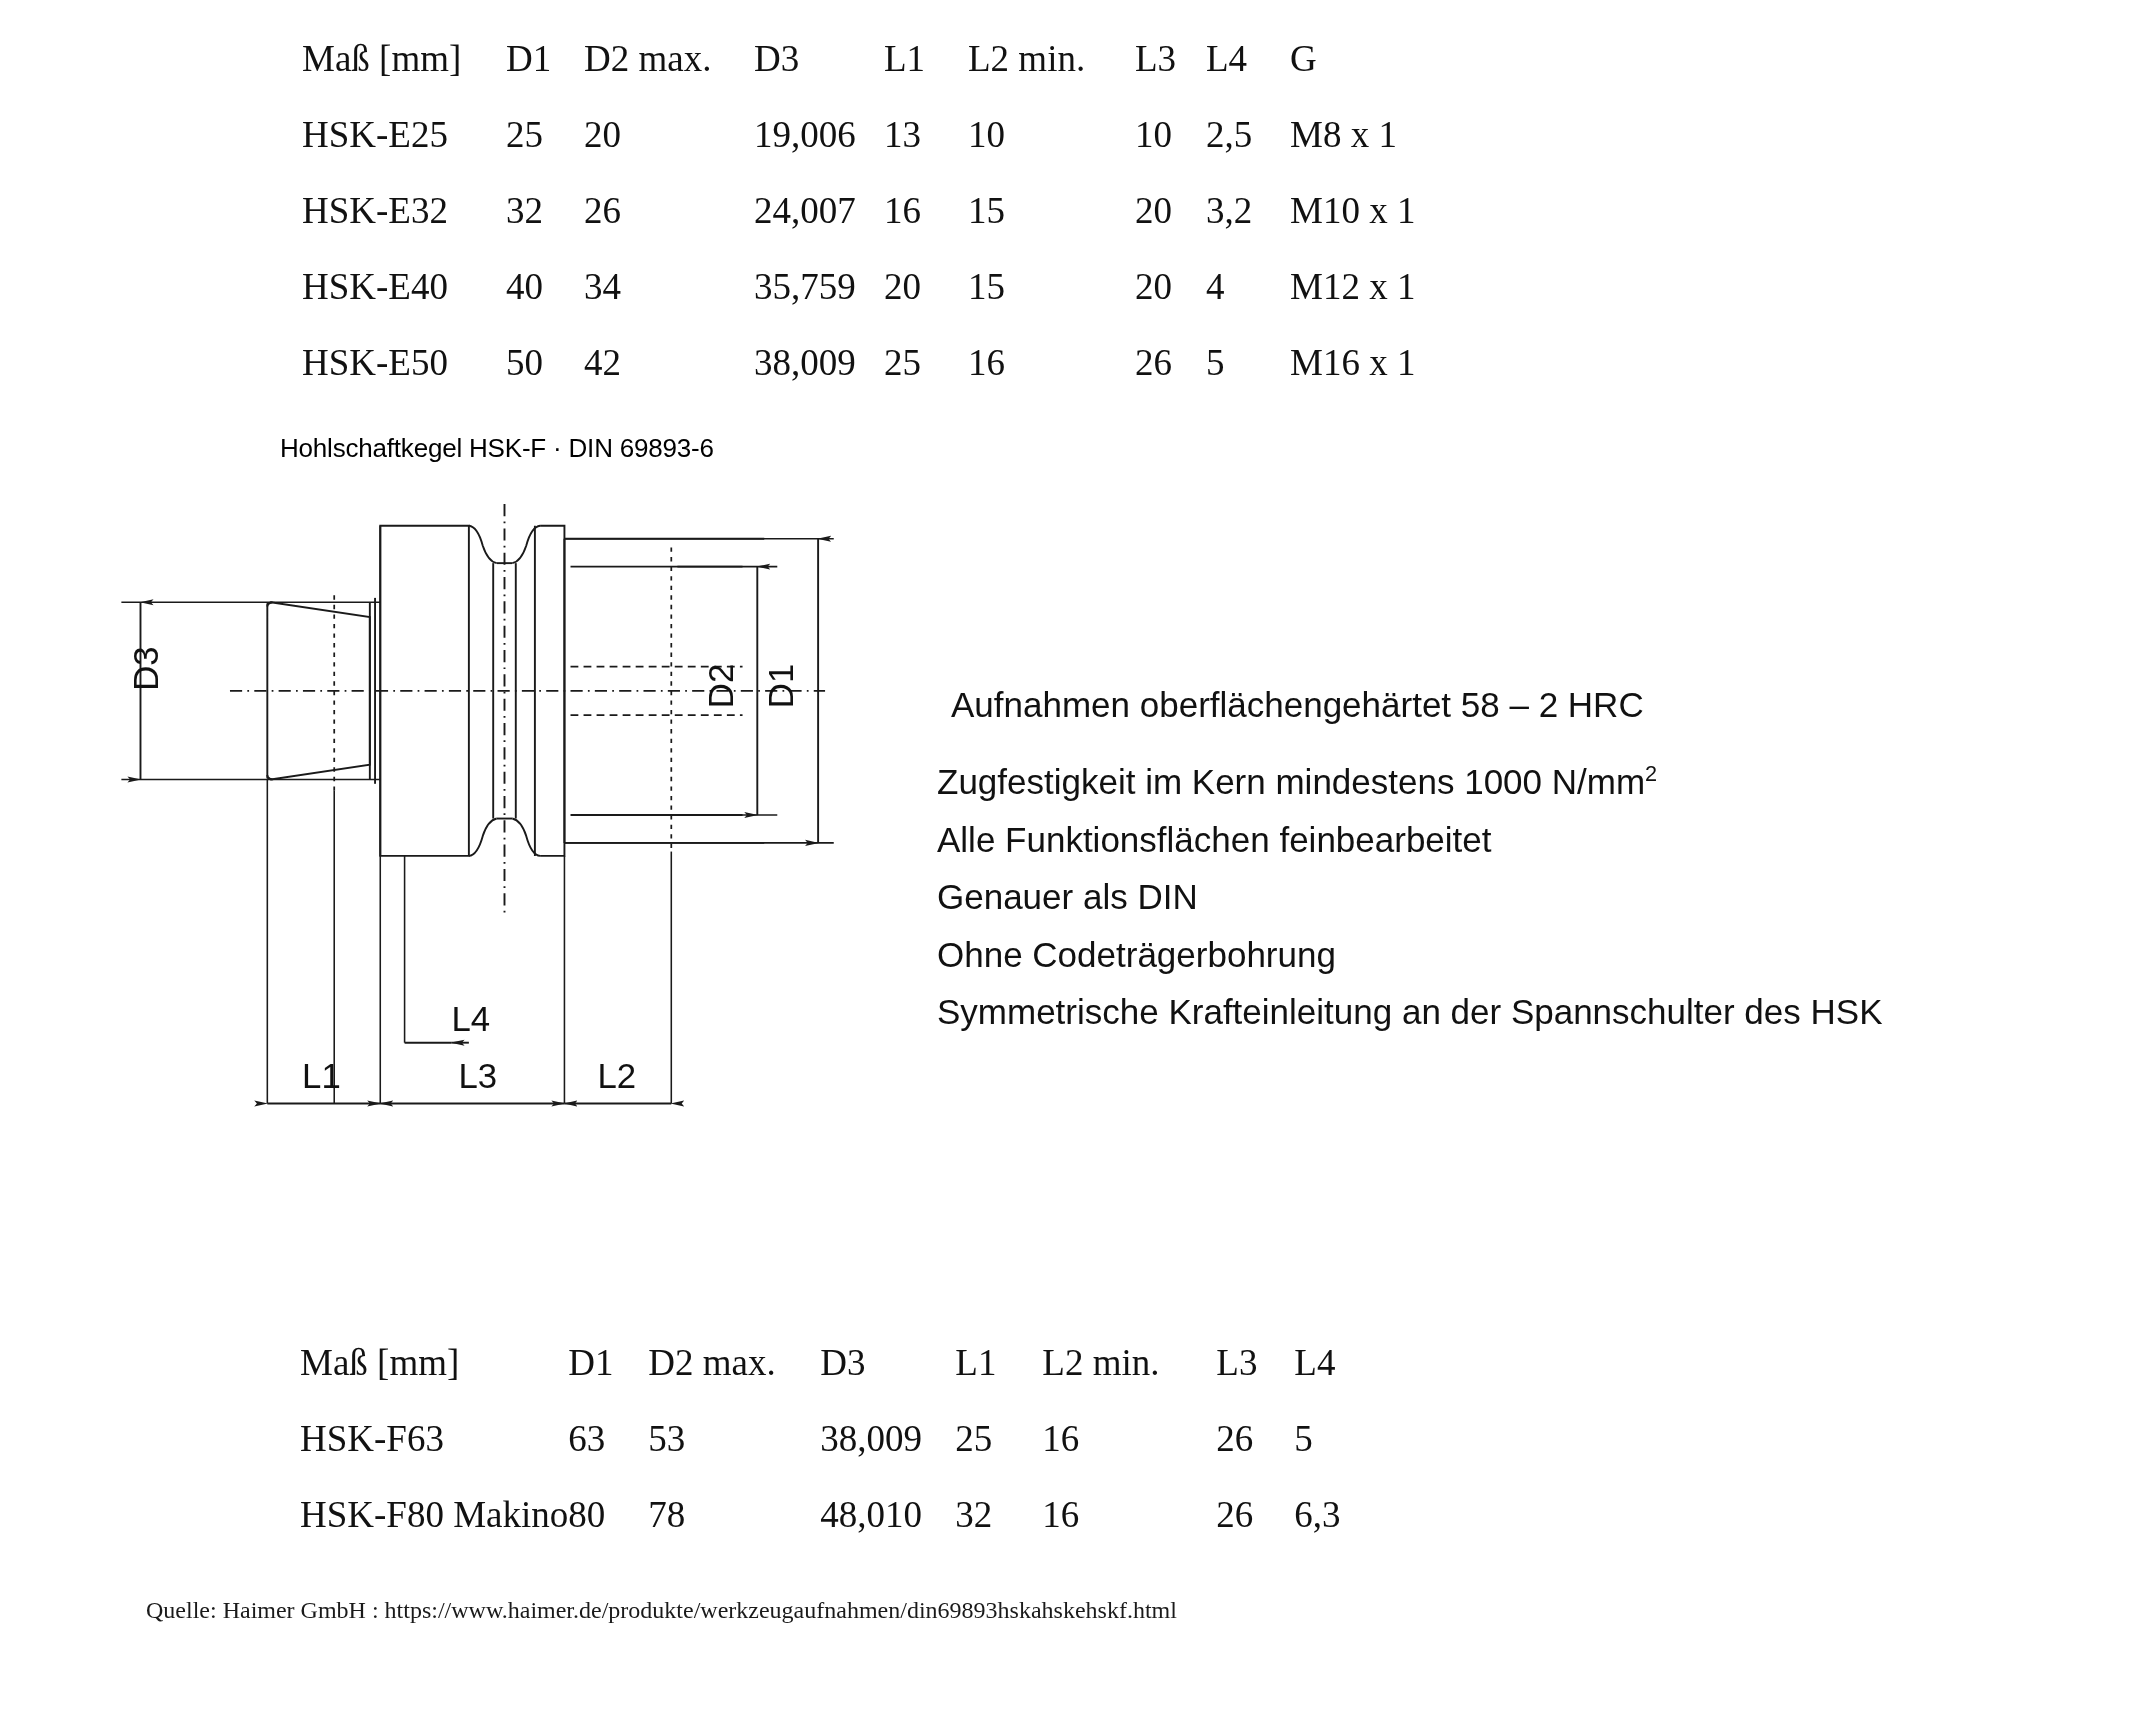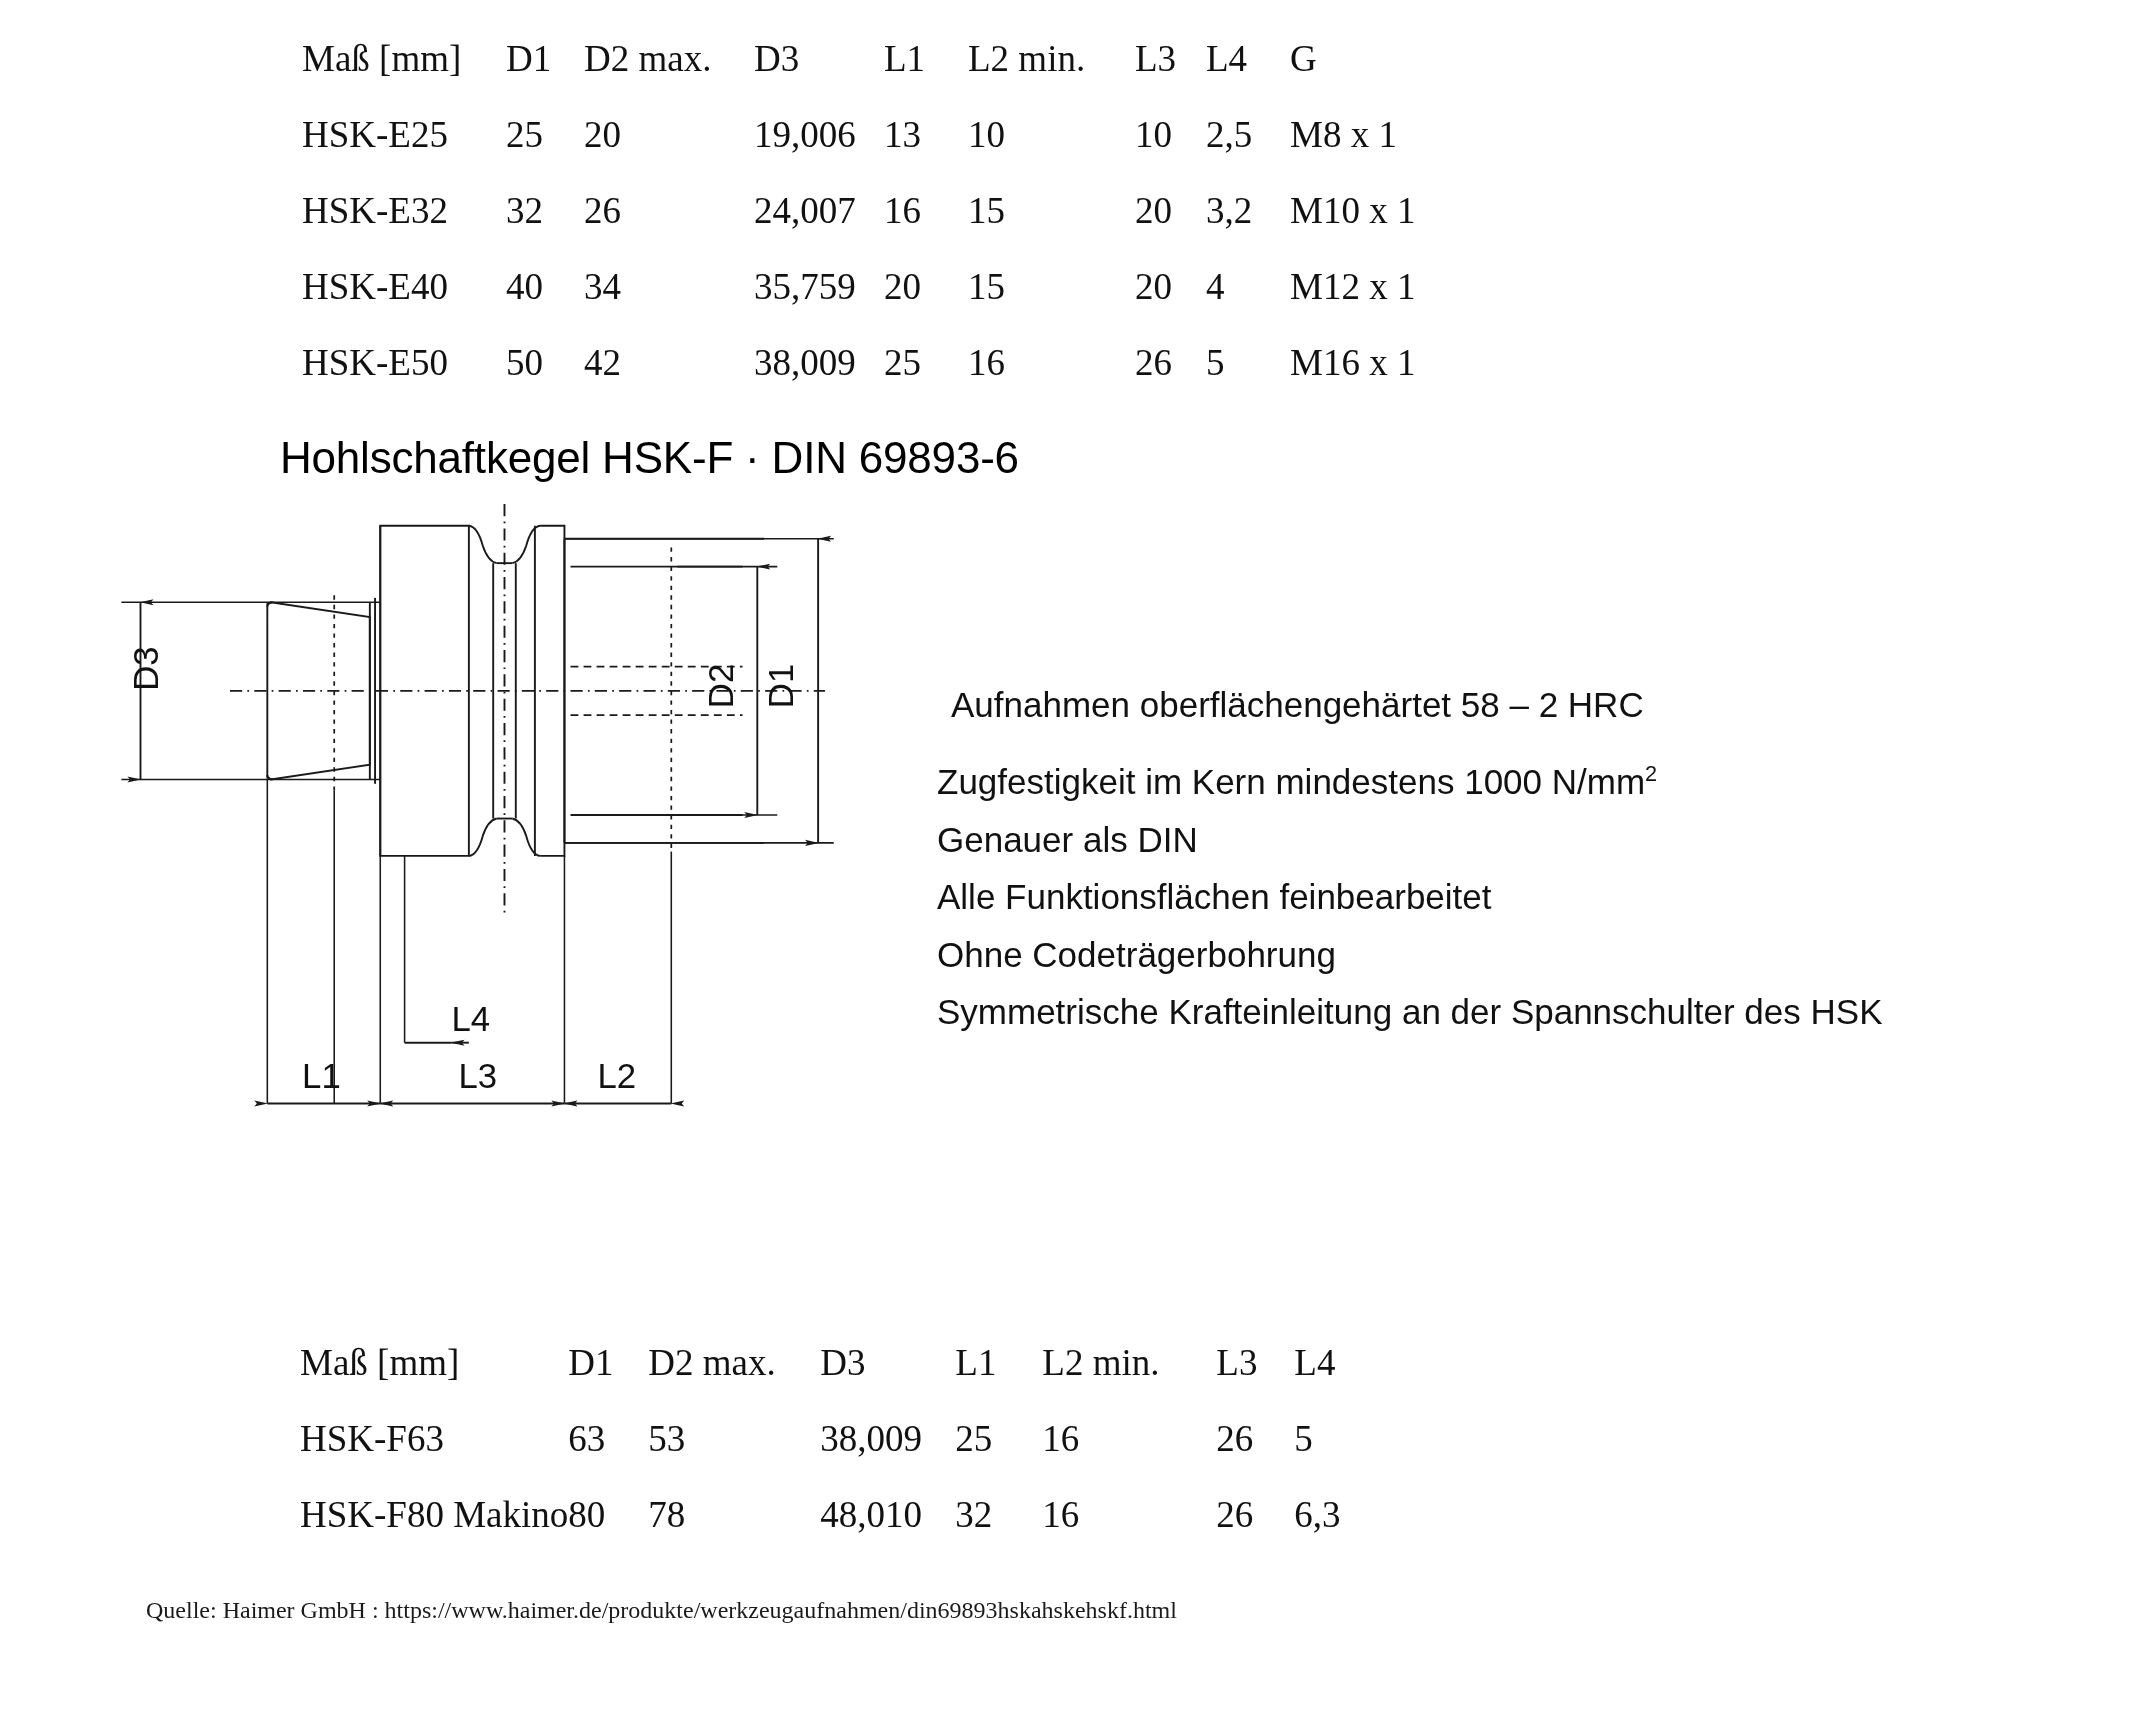--- a/index.html
+++ b/index.html
@@ -68,21 +68,21 @@
   #table-f .c-d3   { width: 135px; }
   #table-f .c-l1   { width: 87px; }
   #table-f .c-l2   { width: 174px; }
   #table-f .c-l3   { width: 78px; }
   #table-f .c-l4   { width: 78px; }
 
   
   #section-heading {
     left: 280px;
     top: 433px;
-    font-size: 44px;
+    font-size: 26px;
     letter-spacing: -0.2px;
     white-space: nowrap;
   }
 
   
   #feature-list {
     left: 937px;
     top: 687px;
     width: 1043px;
   }
@@ -317,24 +317,24 @@
 </div>
 
 <div class="abs" id="feature-list">
   <div class="feature-line spaced">
     <span>Aufnahmen oberflächengehärtet 58 – 2 HRC</span>
   </div>
   <div class="feature-line tight">
     <span>Zugfestigkeit im Kern mindestens 1000 N/mm</span><sup>2</sup>
   </div>
   <div class="feature-line tight">
+    <span>Alle Funktionsflächen feinbearbeitet</span>
+  </div>
+  <div class="feature-line tight">
     <span>Genauer als DIN</span>
-  </div>
-  <div class="feature-line tight">
-    <span>Alle Funktionsflächen feinbearbeitet</span>
   </div>
   <div class="feature-line tight">
     <span>Ohne Codeträgerbohrung</span>
   </div>
   <div class="feature-line">
     <span>Symmetrische Krafteinleitung an der Spannschulter des HSK</span>
   </div>
 </div>
 
 <table class="spec-table" id="table-f">

